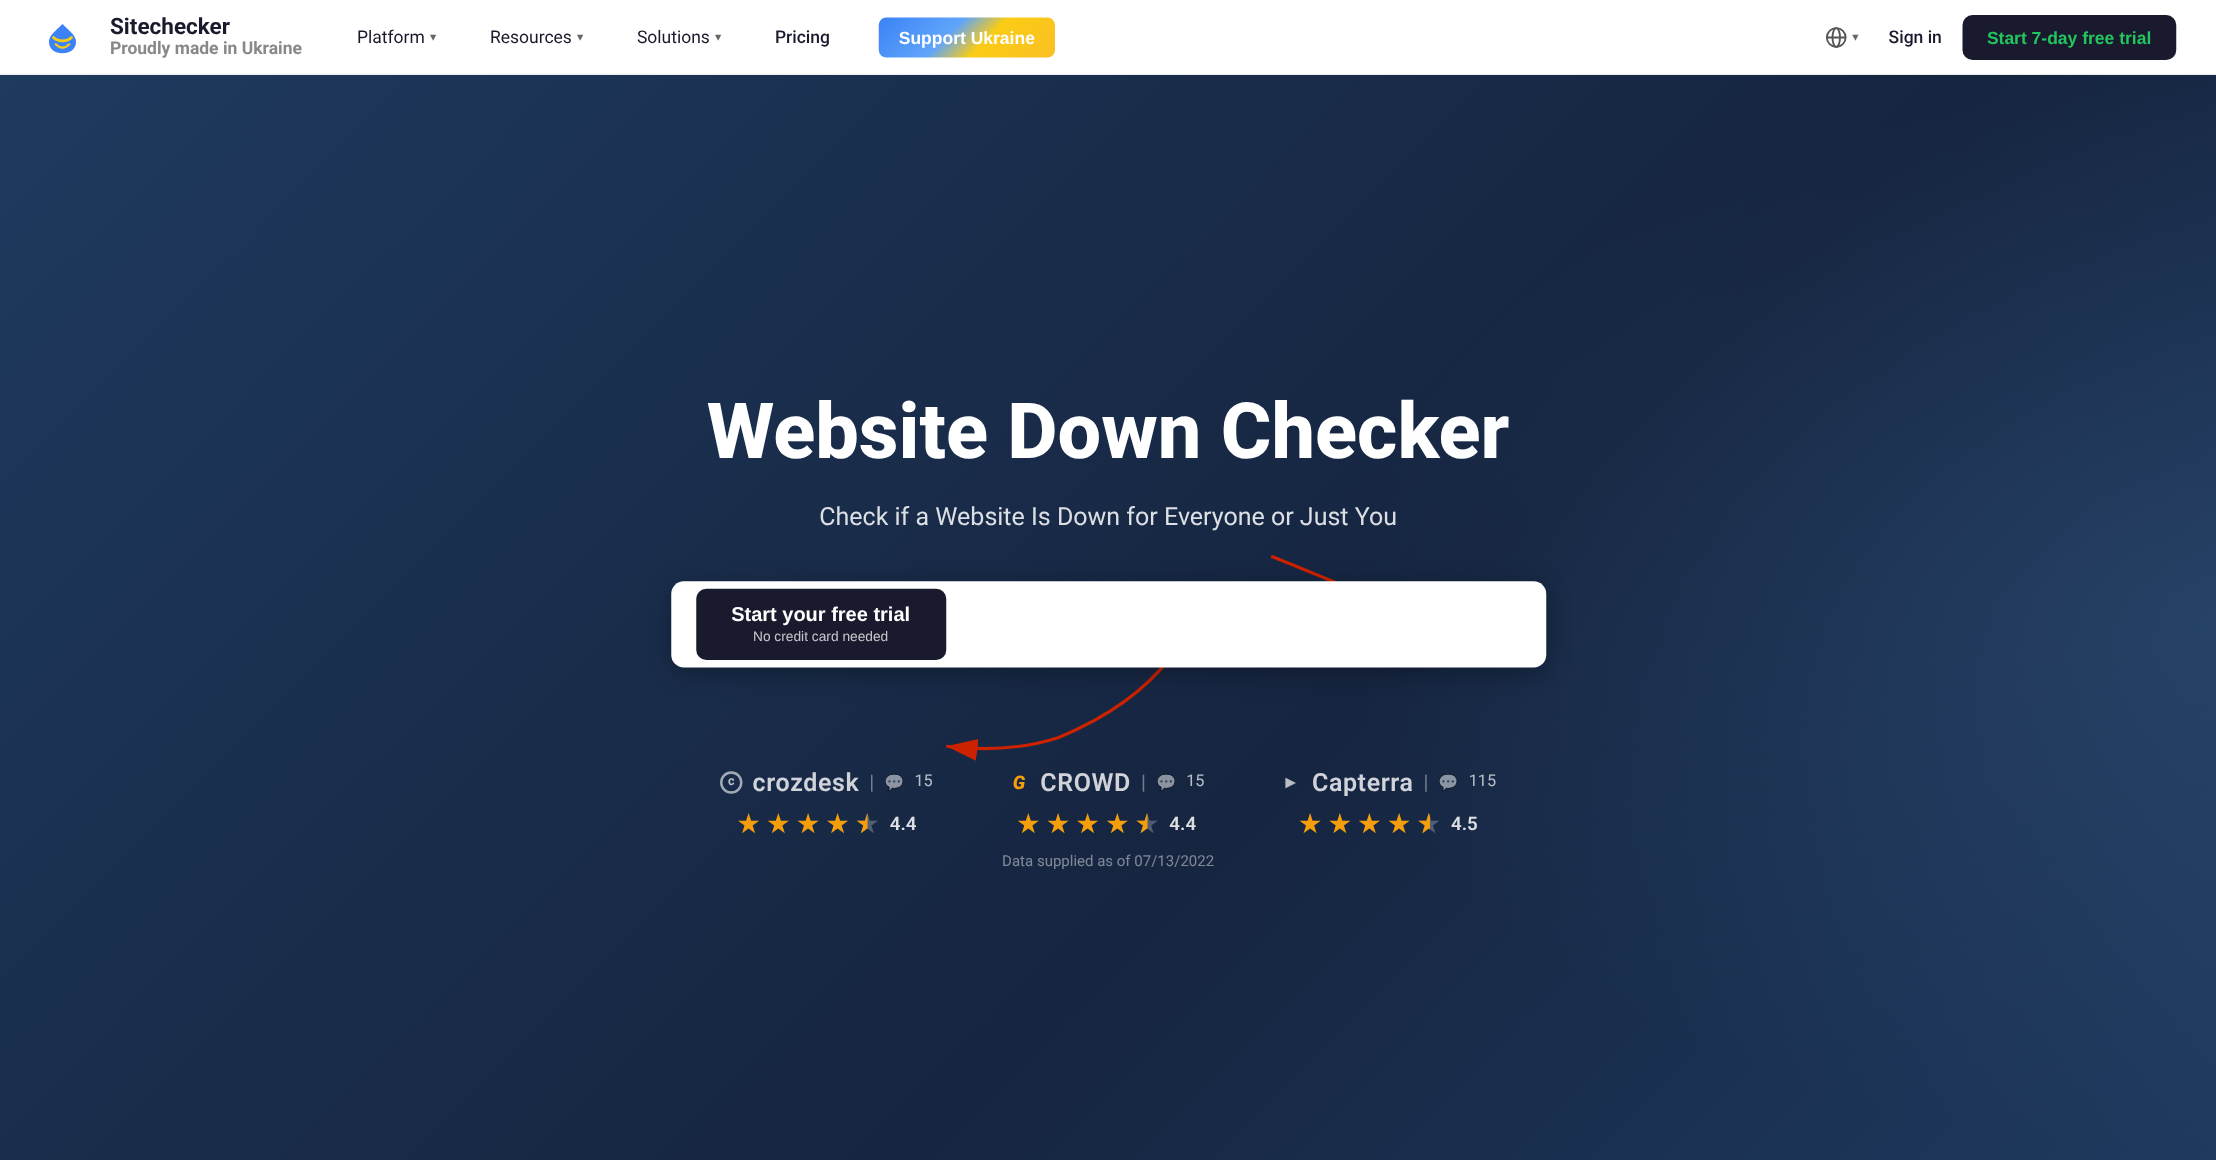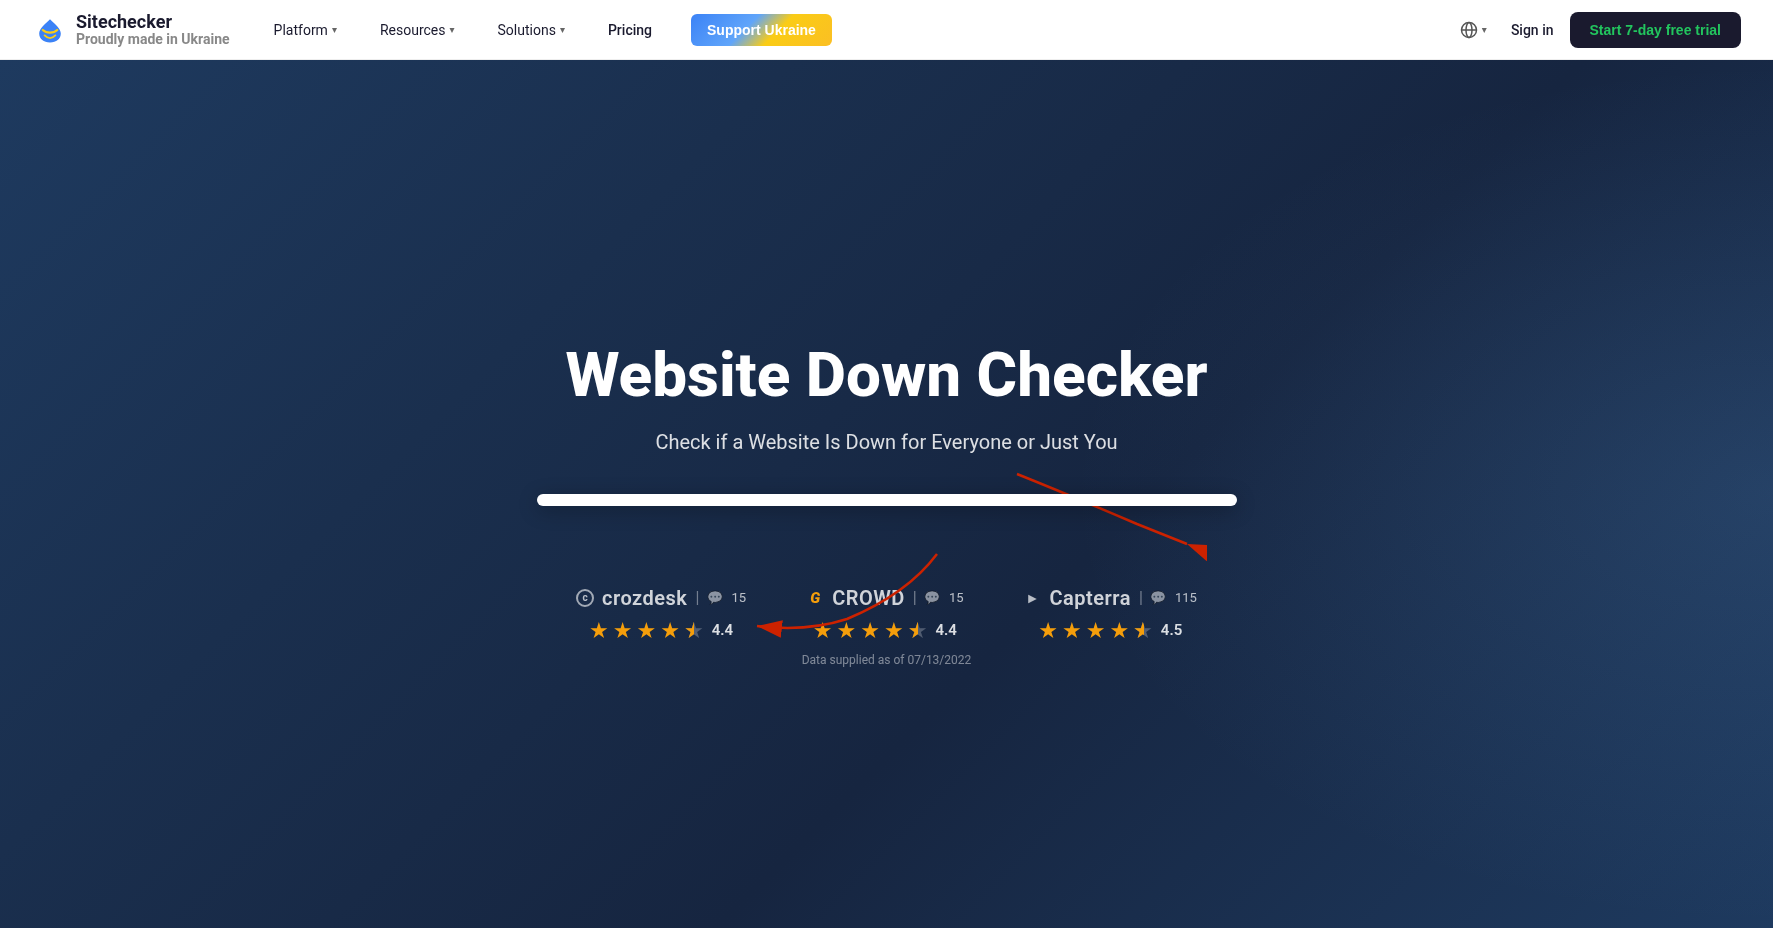--- a/index.html
+++ b/index.html
@@ -12,21 +12,21 @@
       display: flex;
       align-items: center;
       padding: 0 32px;
       border-bottom: 1px solid #eee;
       position: relative;
       z-index: 10;
     }
     .navbar-logo {
       display: flex;
       align-items: center;
-      gap: 8px;
+      gap: 20px;
       margin-right: 32px;
     }
     .logo-icon {
       width: 36px;
       height: 36px;
     }
     .logo-text-block {
       display: flex;
       flex-direction: column;
     }
@@ -370,20 +370,24 @@
     <svg class="arrow-right" viewBox="0 0 200 100" xmlns="http://www.w3.org/2000/svg">
       <defs>
         <marker id="arrowhead-right" markerWidth="10" markerHeight="7" refX="0" refY="3.5" orient="auto">
           <polygon points="10 0, 0 3.5, 10 7" fill="#cc2200"></polygon>
         </marker>
       </defs>
       <path d="M 10 10 Q 60 30 130 60 Q 160 72 180 80" stroke="#cc2200" stroke-width="2.5" fill="none" marker-end="url(#arrowhead-right)"></path>
     </svg>
 
     <div class="search-container">
+      <button class="cta-button">
+        <span class="cta-main">Start your free trial</span>
+        <span class="cta-sub">No credit card needed</span>
+      </button>
     </div>
   </div>
 
   <div class="ratings-section">
 
     <div class="rating-item">
       <div class="rating-header">
         <span class="icon-crozdesk">c</span>
         <span class="rating-platform-name">crozdesk</span>
         <span class="rating-divider">|</span>

